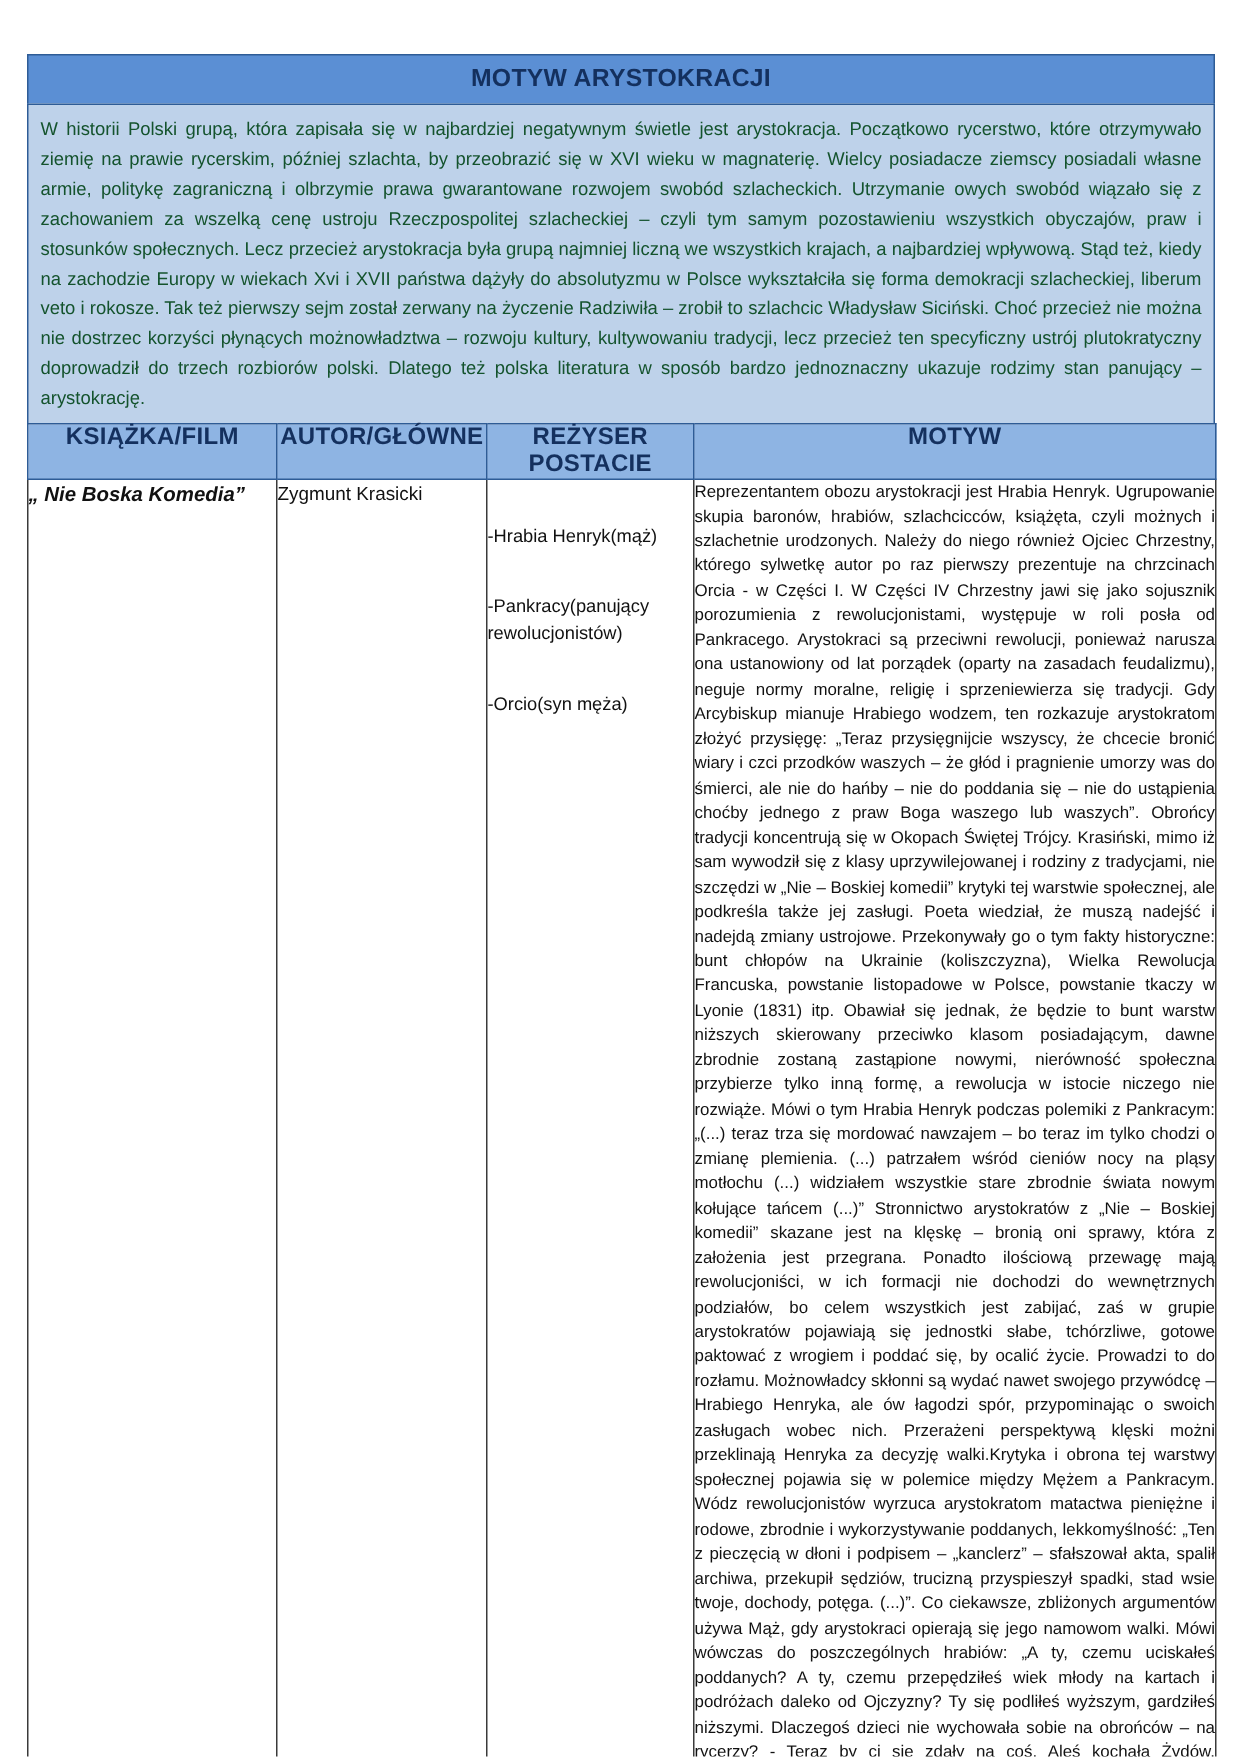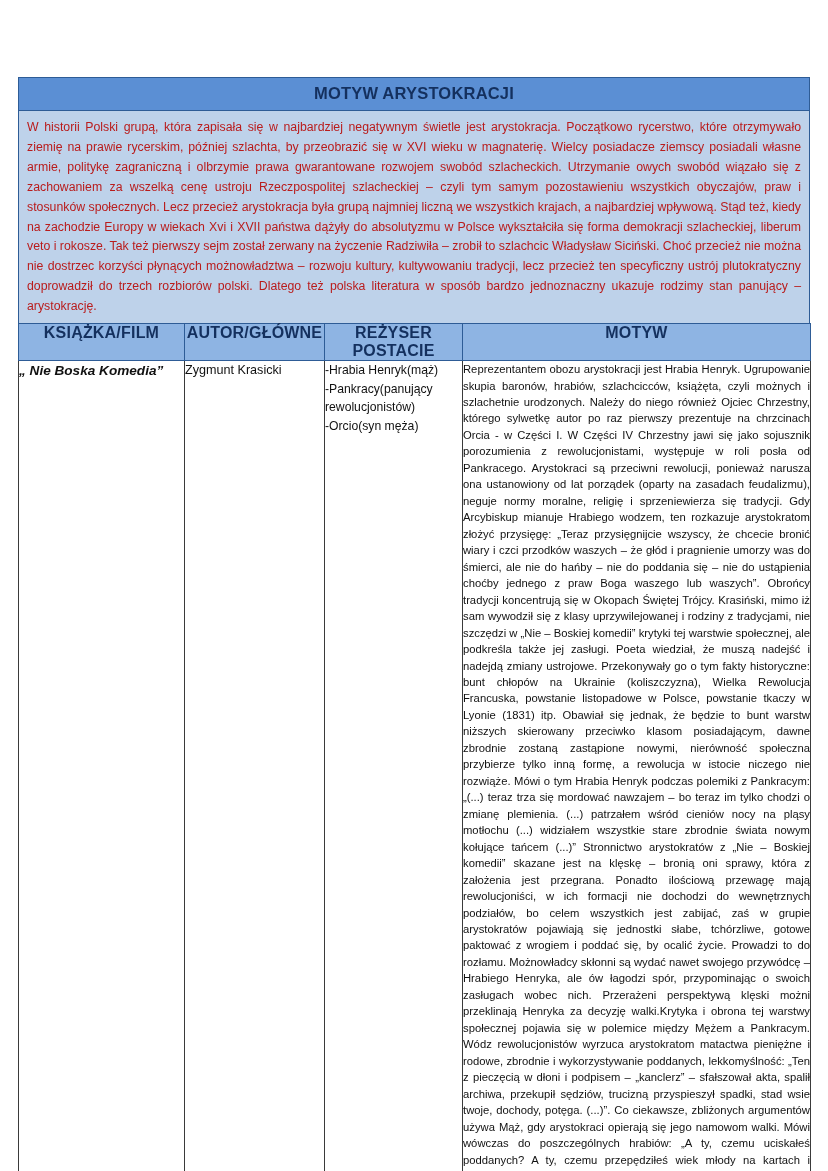--- a/index.html
+++ b/index.html
@@ -25,21 +25,20 @@
     overflow: hidden;
   }
 
   
   .title-banner {
     background: #5b8fd4;
     border: 1px solid #2e5c96;
     border-bottom: none;
     text-align: center;
     padding: 6px 6px 7px 6px;
-    margin-top: 41px;
   }
   .title-banner .title-text {
     font-size: 16.5px;
     font-weight: bold;
     letter-spacing: 0.2px;
     color: #14305e;
   }
 
   
   .intro-block {
@@ -47,21 +46,21 @@
     border: 1px solid #2e5c96;
     border-top: 1px solid #2e5c96;
     border-bottom: none;
     padding: 7px 8px 6px 8px;
   }
   .intro-block p {
     margin: 0;
     font-size: 12.3px;
     line-height: 1.62;
     text-align: justify;
-    color: #b91c1c;
+    color: #14532d;
     hyphens: none;
   }
 
   
   table.main-table {
     border-collapse: collapse;
     width: 100%;
     table-layout: fixed;
   }
   table.main-table th,
@@ -102,21 +101,21 @@
     font-size: 12.6px;
     line-height: 1.5;
     color: #111;
   }
   td.cell-chars {
     padding: 10px 6px 8px 8px;
     font-size: 12.2px;
     line-height: 1.52;
     color: #111;
   }
-  td.cell-chars .char-line { display: block; }
+  td.cell-chars .char-line { display: block; margin-top: 28px; }
   td.cell-desc {
     padding: 6px 7px 5px 8px;
     font-size: 11.25px;
     line-height: 1.465;
     text-align: justify;
     color: #111;
   }
   td.cell-desc p {
     margin: 0;
     hyphens: none;

